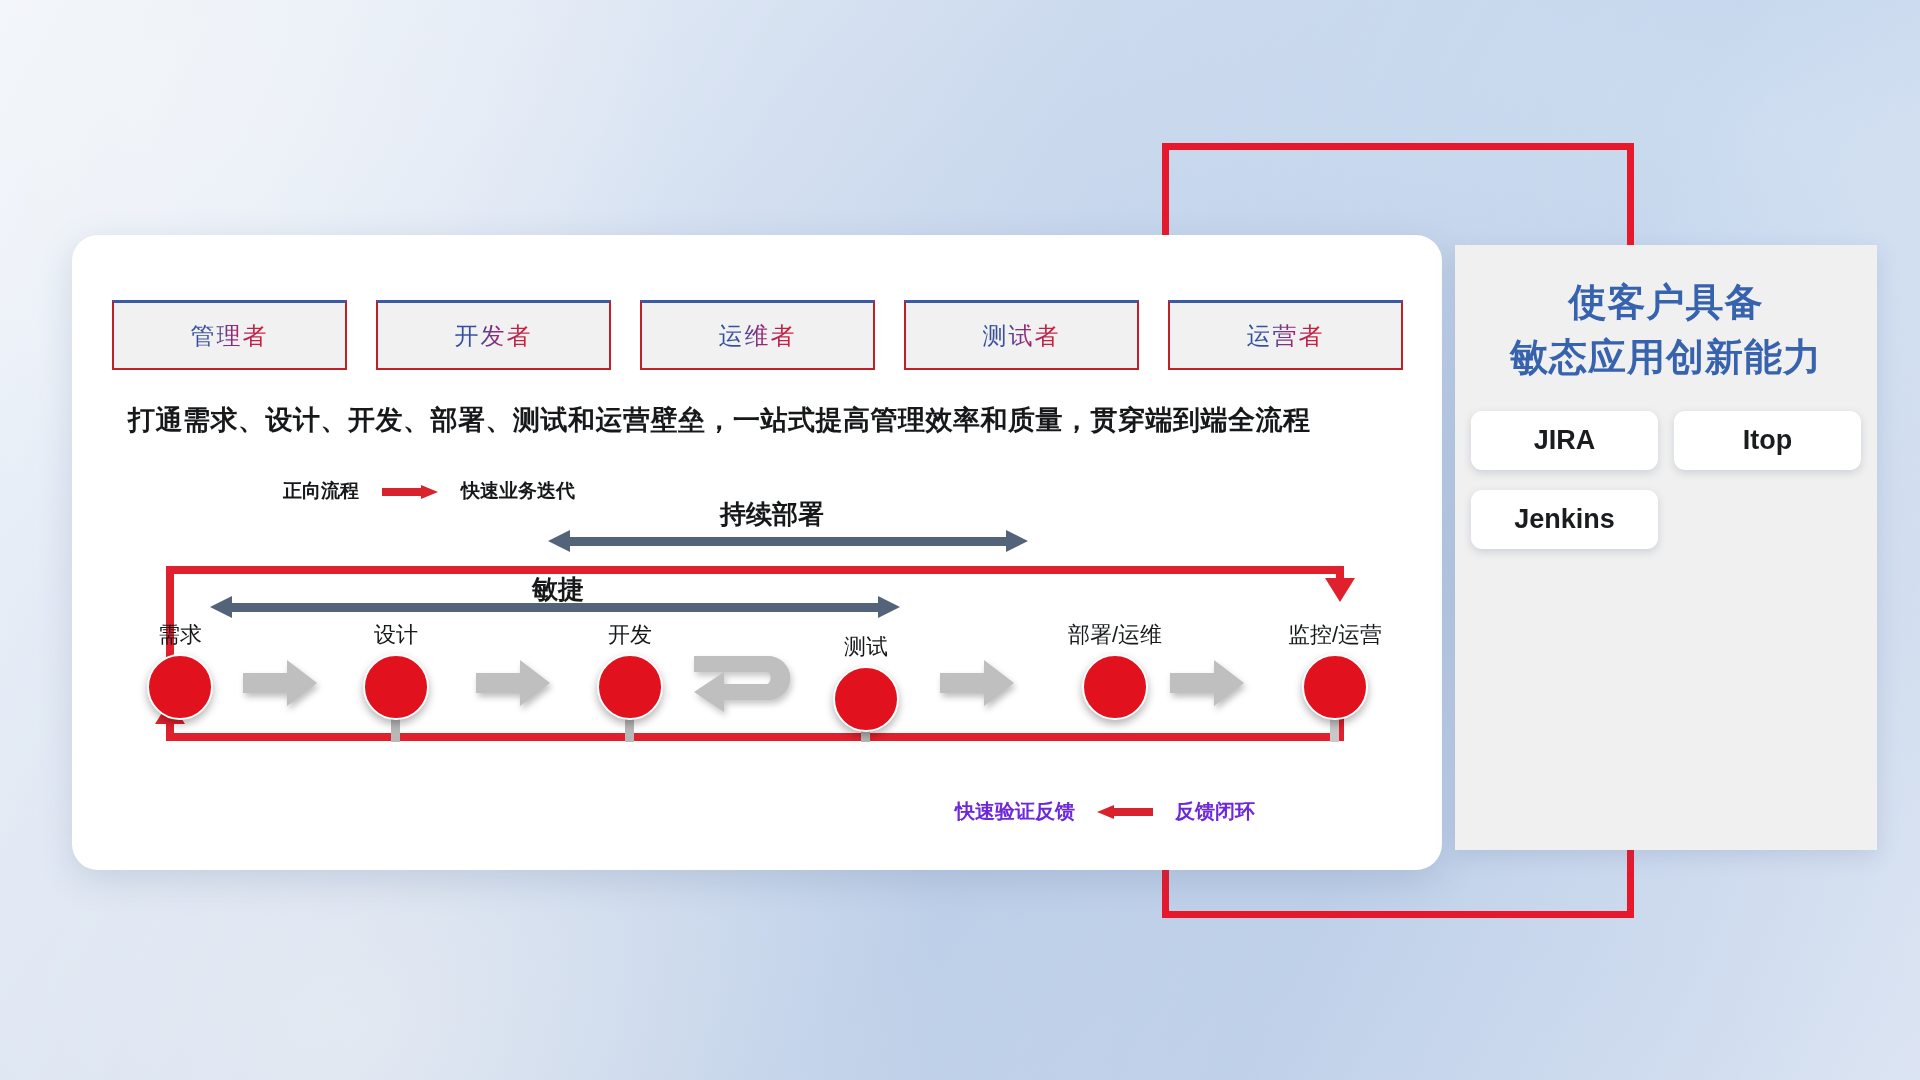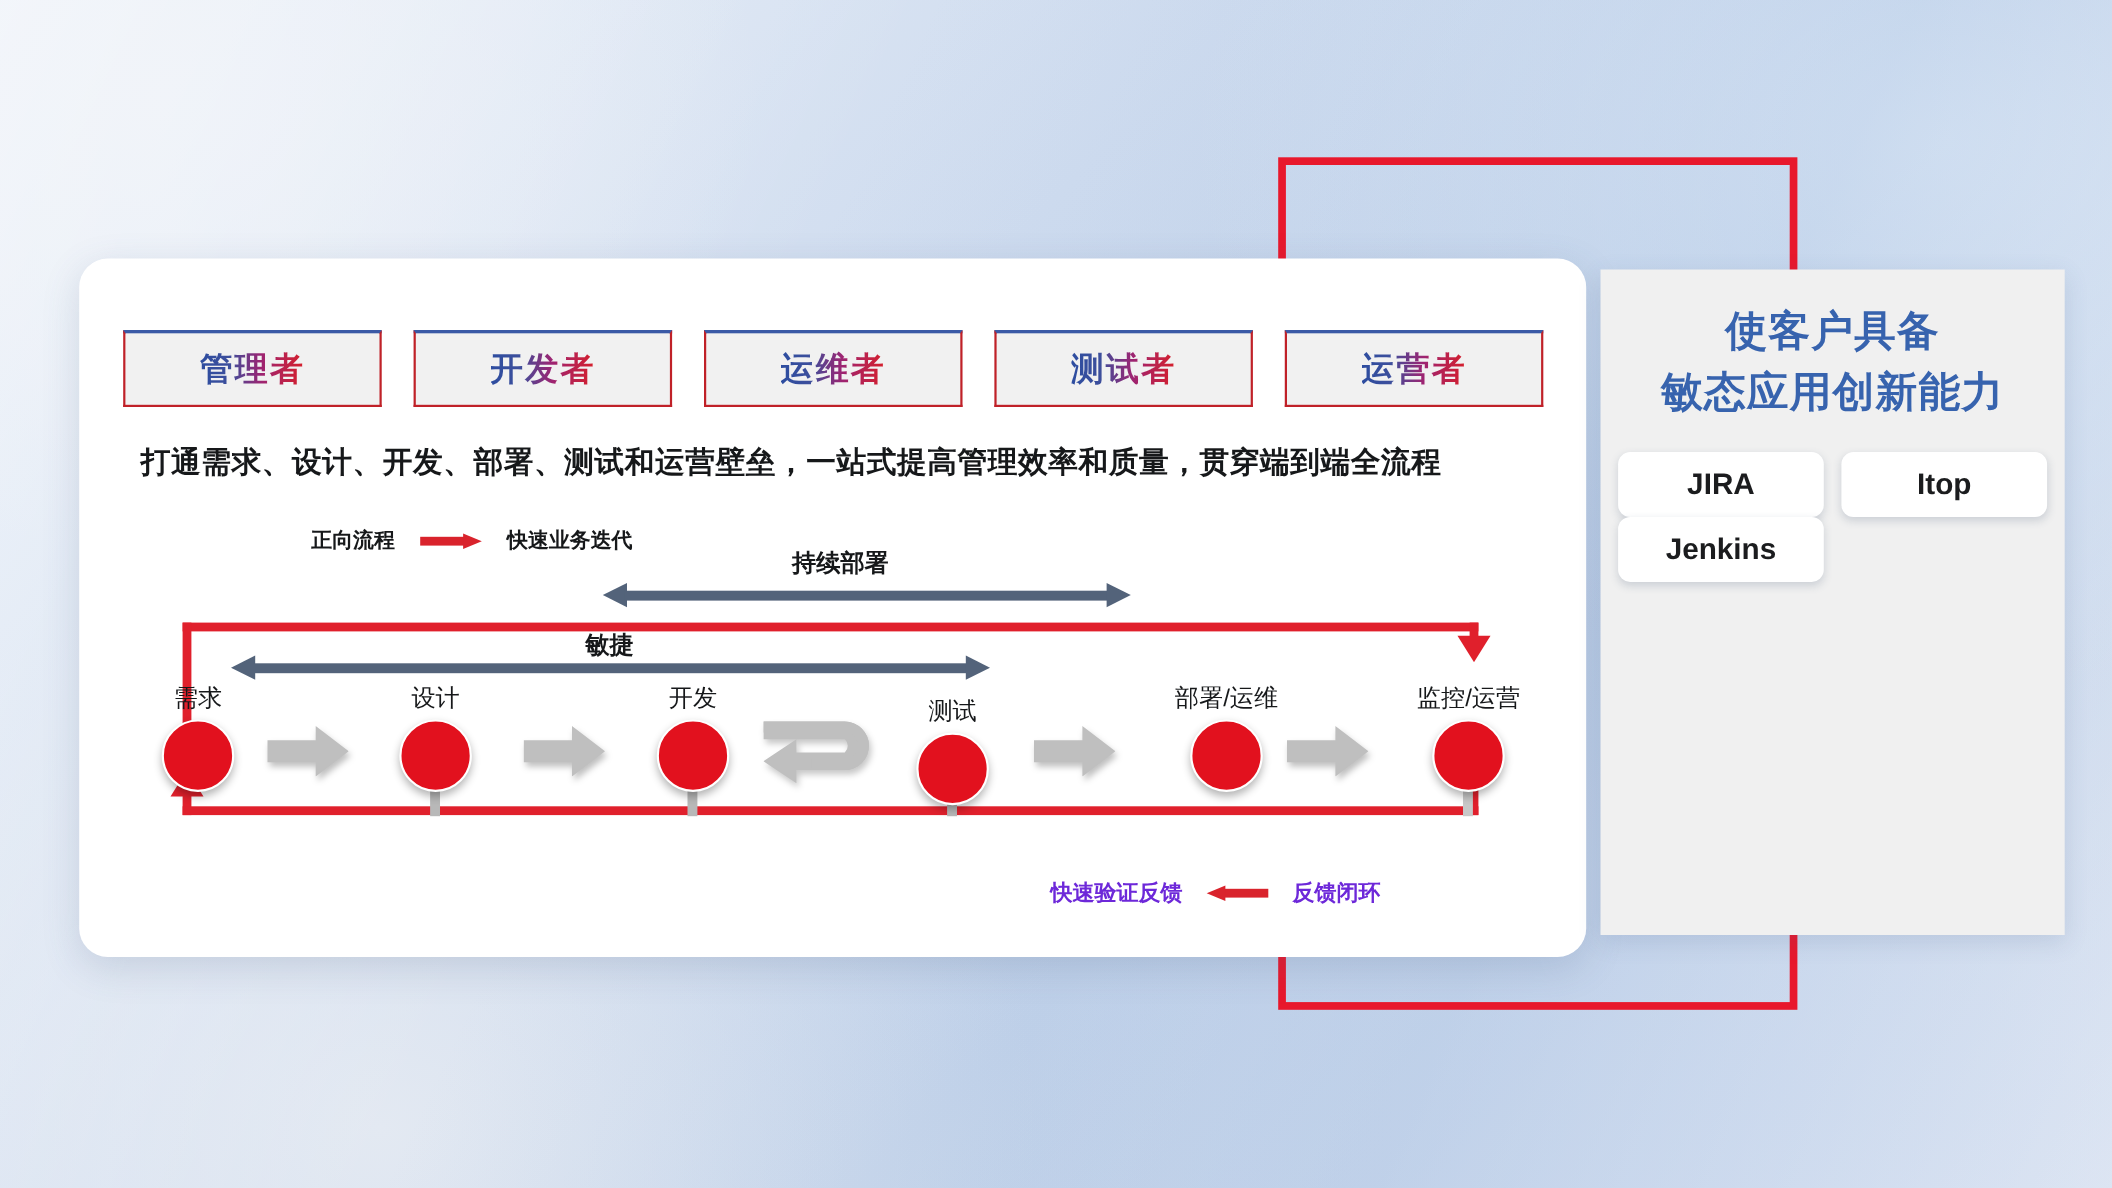--- a/index.html
+++ b/index.html
@@ -44,21 +44,21 @@
   .roles{position:absolute;left:112px;top:300px;display:flex;gap:29px;}
   .role-box{
     width:235px;height:70px;
     background:#f1f1f1;
     border:2px solid #c02128;
     border-top:3px solid #3b5aa6;
     display:flex;align-items:center;justify-content:center;
     box-sizing:border-box;
   }
   .role-label{
-    font-size:30px;font-weight:700;letter-spacing:2px;
+    font-size:24px;font-weight:400;letter-spacing:2px;
     background:linear-gradient(90deg,#2d4da0 0%, #3d4f9c 28%, #9d2472 58%, #d81f28 100%);
     -webkit-background-clip:text;background-clip:text;color:transparent;
     white-space:nowrap;
   }
 
   
   #headline{
     position:absolute;left:128px;top:402px;width:1300px;
     font-size:27px;font-weight:bold;color:#16181a;letter-spacing:.5px;
     white-space:nowrap;
@@ -86,21 +86,21 @@
   .red-arrow-l:before{
     content:"";position:absolute;right:0;top:3px;width:40px;height:8px;background:#d9232c;
   }
   .red-arrow-l:after{
     content:"";position:absolute;left:0;top:0;width:0;height:0;
     border-right:17px solid #d9232c;border-top:7px solid transparent;border-bottom:7px solid transparent;
   }
 
   
   .span-label{
-    position:absolute;font-size:22px;font-weight:bold;color:#16181a;white-space:nowrap;
+    position:absolute;font-size:26px;font-weight:bold;color:#16181a;white-space:nowrap;
   }
   .dbl-arrow{position:absolute;height:22px;}
   .dbl-arrow .bar{
     position:absolute;left:20px;right:20px;top:7px;height:9px;
     background:#53637a;
   }
   .dbl-arrow .head-l,.dbl-arrow .head-r{
     position:absolute;top:0;width:0;height:0;
     border-top:11px solid transparent;border-bottom:11px solid transparent;
   }
@@ -161,21 +161,21 @@
     box-shadow:0 6px 20px rgba(70,95,135,.16);
   }
   #panel-title{
     margin-top:30px;text-align:center;
     font-size:38px;font-weight:bold;color:#3763ae;line-height:1.45;
     letter-spacing:1px;
   }
   #panel-title div{white-space:nowrap;}
   .chips{
     margin-top:26px;padding:0 16px;
-    display:flex;flex-wrap:wrap;gap:0 16px;justify-content:space-between;
+    display:flex;flex-wrap:wrap;gap:20px 16px;justify-content:space-between;
   }
   .chip{
     background:#fff;border-radius:11px;height:59px;
     display:flex;align-items:center;justify-content:center;
     font-size:27px;font-weight:bold;color:#1b1c1e;
     box-shadow:0 3px 8px rgba(60,80,110,.20);
     flex:0 0 187px;
   }
   .chip.wide{flex:0 0 100%;}
 </style>

